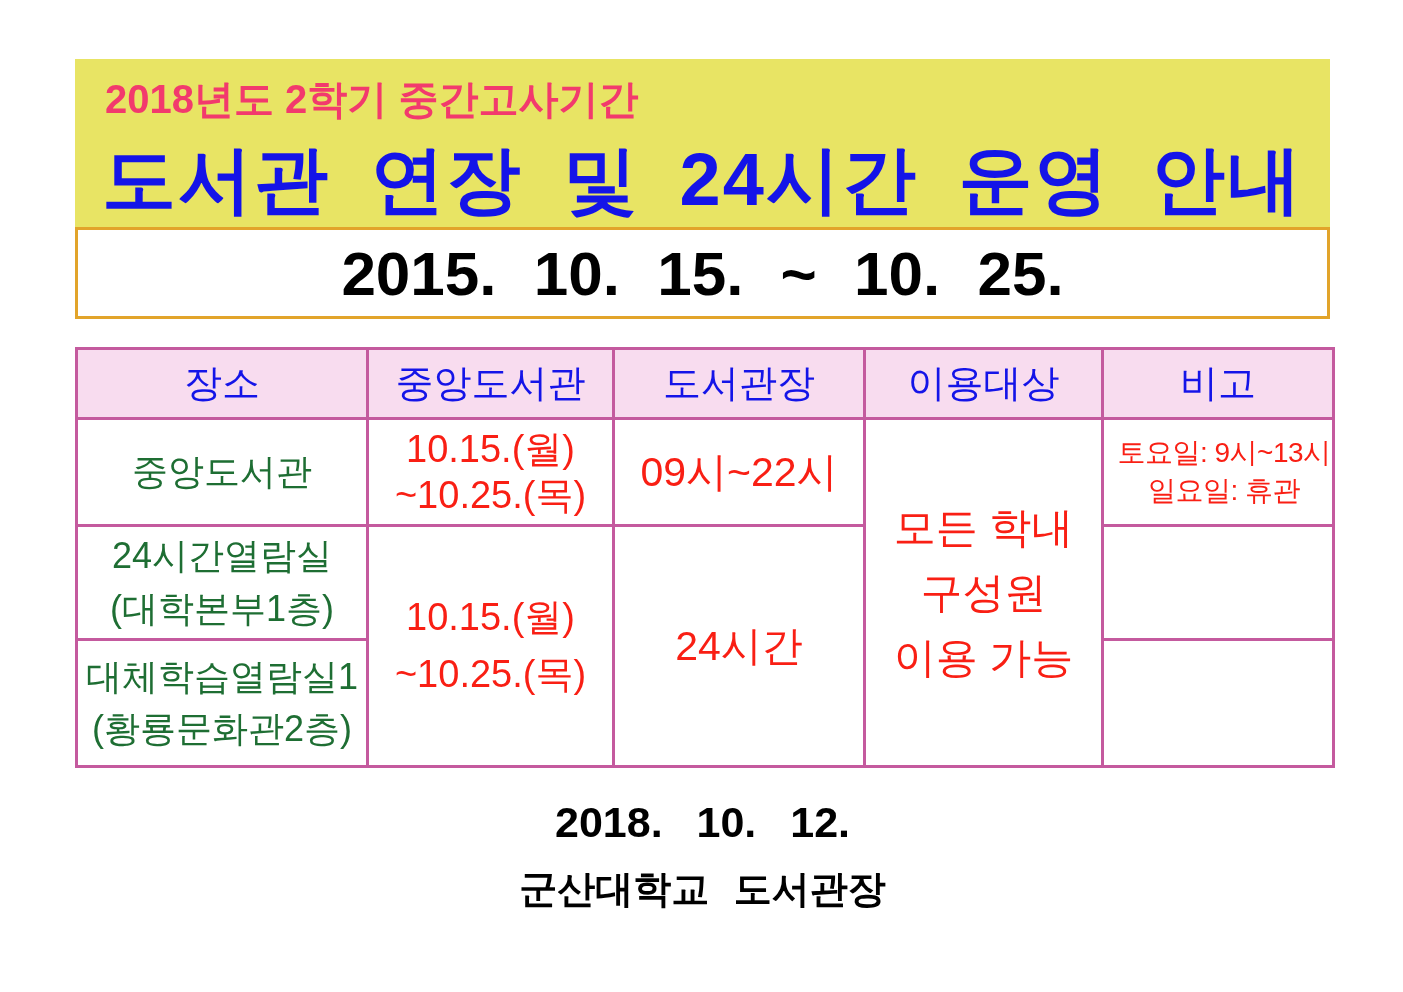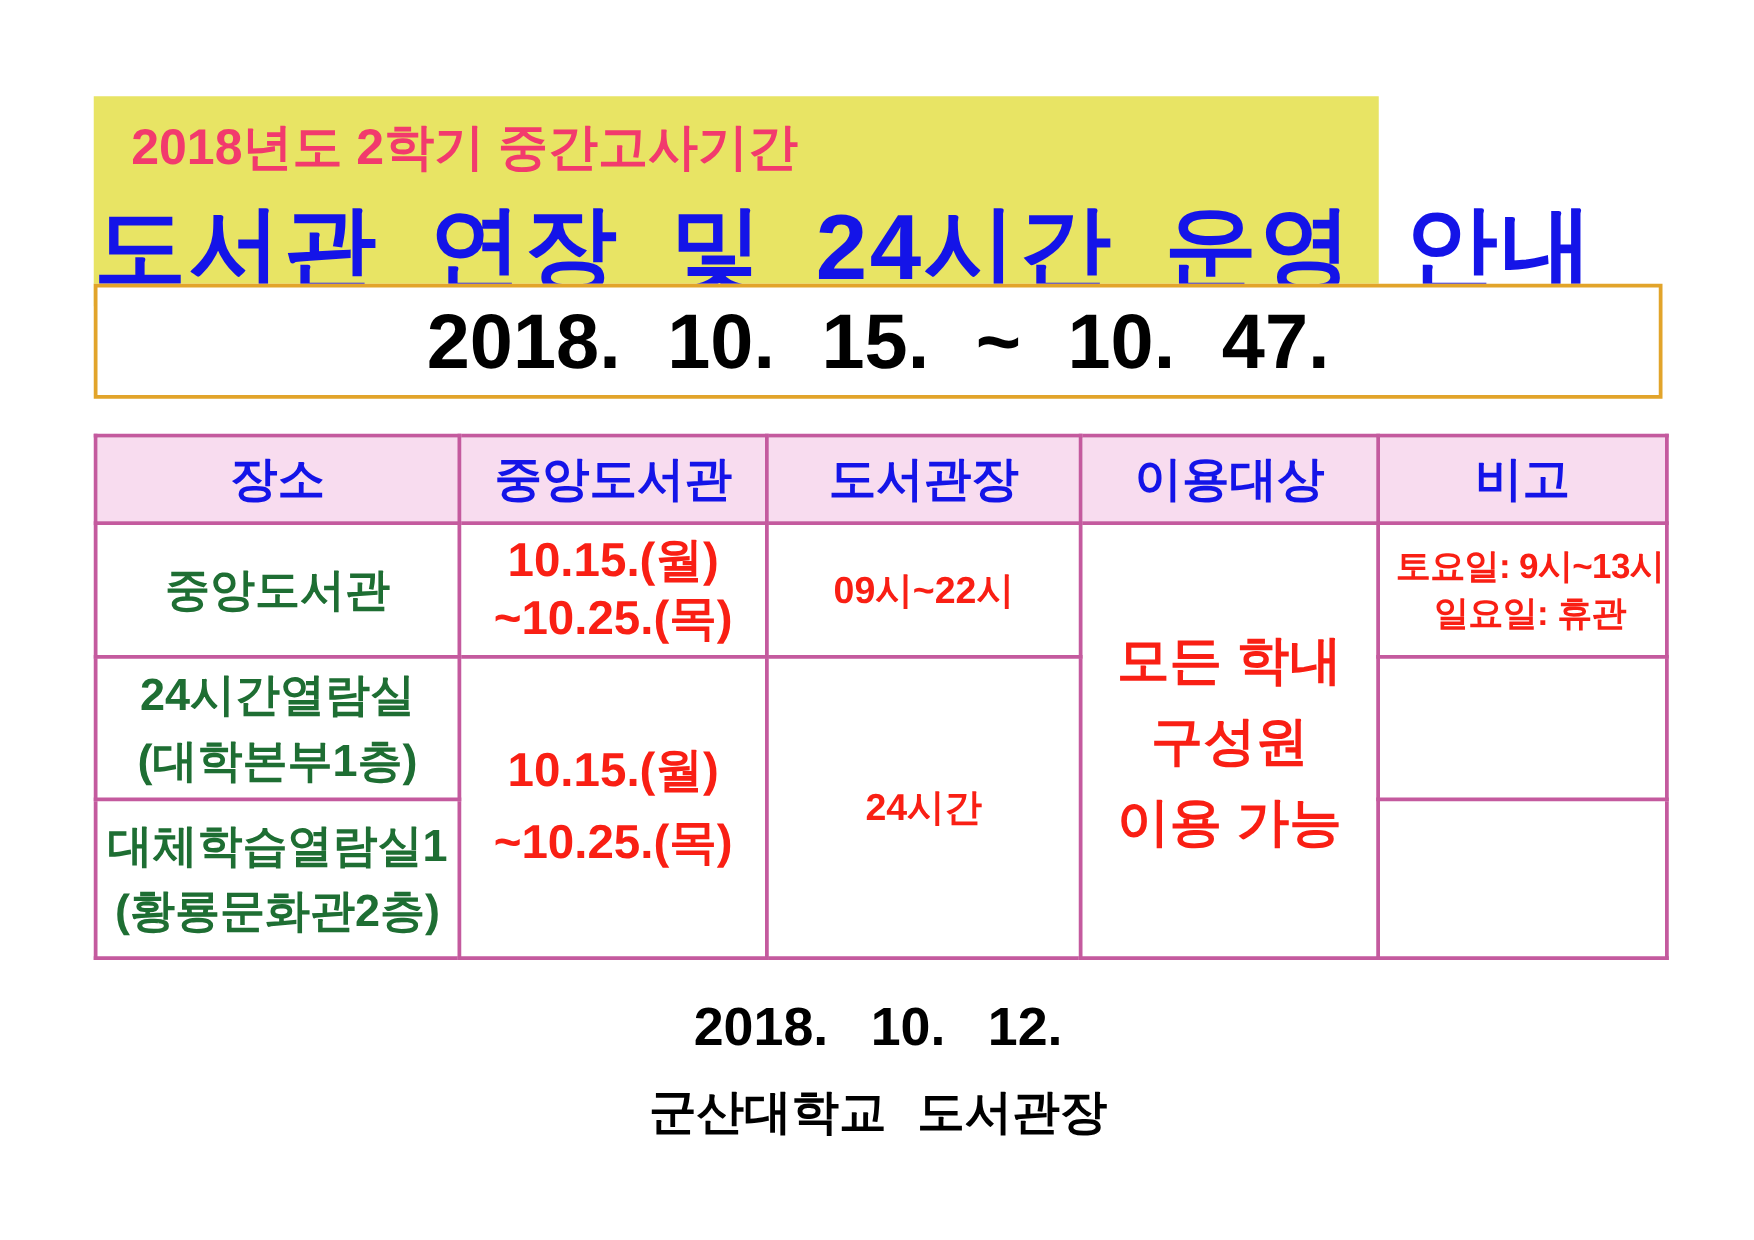--- a/index.html
+++ b/index.html
@@ -12,22 +12,22 @@
     position: relative;
     width: 1403px;
     height: 992px;
     overflow: hidden;
   }
 
   
   .banner {
     position: absolute;
     left: 75px;
-    top: 77px;
-    width: 1028px;
+    top: 59px;
+    width: 1255px;
     height: 168px;
     background: var(--banner-bg, #e8e464);
   }
   .banner-subtitle {
     position: absolute;
     left: 30px;
     top: 13px;
     font-size: 40px;
     font-weight: bold;
     letter-spacing: 0px;
@@ -76,21 +76,21 @@
     left: 75px;
     top: 347px;
     width: 1257px;
     border-collapse: collapse;
     table-layout: fixed;
   }
   table.schedule th, table.schedule td {
     border: 3px solid var(--table-border, #c45a9e);
     text-align: center;
     vertical-align: middle;
-    font-weight: bold;
+    font-weight: normal;
     padding: 0;
     overflow: hidden;
   }
   table.schedule thead th {
     height: 67px;
     background: var(--header-bg, #f8dcef);
     color: var(--title-blue, #1414e8);
     font-size: 38px;
   }
   tr.row1  > .cell { height: 104px; }
@@ -98,21 +98,21 @@
   tr.row3  > .cell { height: 124px; }
 
   .place {
     color: var(--green, #1e6e33);
     font-size: 36px;
     line-height: 1.45;
   }
   .red { color: var(--red, #f91f14); }
   .period-cell { font-size: 38px; line-height: 1.22; }
   .period-cell.merged { line-height: 1.5; }
-  .hours-cell  { font-size: 30px; }
+  .hours-cell  { font-size: 41px; }
   .audience-cell {
     font-size: 42px;
     line-height: 1.55;
   }
   .note-cell {
     font-size: 28px;
     line-height: 1.35;
     text-align: center;
     padding-left: 12px !important;
     letter-spacing: -0.5px;
@@ -145,21 +145,21 @@
 </style>
 </head>
 <body>
 
 <div class="banner">
   <div class="banner-subtitle">2018년도 2학기 중간고사기간</div>
   <div class="banner-title">도서관 연장 및 24시간 운영 안내</div>
 </div>
 
 <div class="period-box">
-  <span class="period-text">2018. 10. 15. ~ 10. 47.</span>
+  <span class="period-text">2015. 10. 15. ~ 10. 25.</span>
 </div>
 
 <table class="schedule">
   <colgroup>
     <col style="width:291px">
     <col style="width:246px">
     <col style="width:251px">
     <col style="width:238px">
     <col style="width:231px">
   </colgroup>

